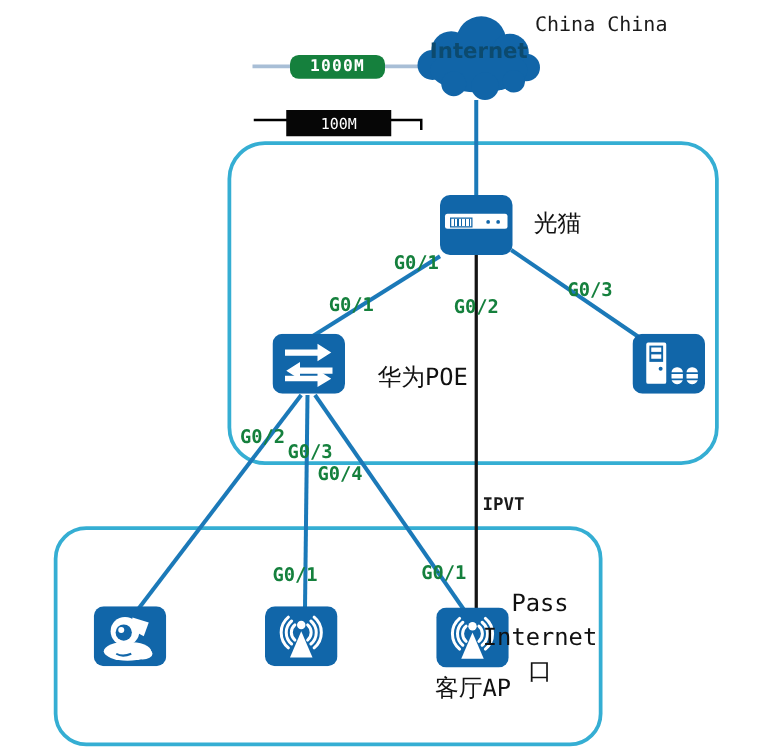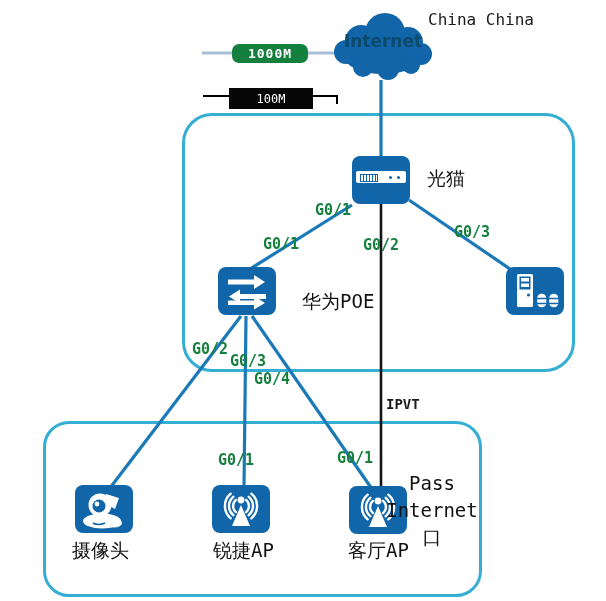--- a/index.html
+++ b/index.html
@@ -141,38 +141,36 @@
       <rect x="0" y="0" width="58" height="48" rx="8" fill="#1166a9"></rect>
       <ellipse cx="27" cy="36" rx="19" ry="7.5" fill="#fff"></ellipse>
       <ellipse cx="39" cy="38" rx="8" ry="4.5" fill="#fff"></ellipse>
       <polygon points="31,9 44,13 40,24 29,18" fill="#fff"></polygon>
       <circle cx="25" cy="20" r="11.5" fill="#fff"></circle>
       <circle cx="24" cy="21" r="6.5" fill="#1166a9"></circle>
       <circle cx="22" cy="19" r="2.4" fill="#fff"></circle>
       <path d="M18,38 q 5,3 12,0" stroke="#1166a9" stroke-width="1.6" fill="none"></path>
     </svg>
   </div>
-  <div class="lbl name" style="left:72px;top:538px;">摄像头</div>
 
   <div class="dev node" style="left:212px;top:485px;">
     <svg width="58" height="48" viewBox="0 0 58 48">
       <rect x="0" y="0" width="58" height="48" rx="8" fill="#1166a9"></rect>
       <circle cx="29" cy="15" r="3.4" fill="#fff"></circle>
       <polygon points="29,20 20,41 38,41" fill="#fff"></polygon>
       <g stroke="#fff" stroke-width="2.4" fill="none" stroke-linecap="round">
         <path d="M23.9,14.9 A 8 8 0 0 0 23.9,27.1"></path>
         <path d="M21.3,11.8 A 12 12 0 0 0 21.3,30.2"></path>
         <path d="M18.7,8.7 A 16 16 0 0 0 18.7,33.3"></path>
         <path d="M34.1,14.9 A 8 8 0 0 1 34.1,27.1"></path>
         <path d="M36.7,11.8 A 12 12 0 0 1 36.7,30.2"></path>
         <path d="M39.3,8.7 A 16 16 0 0 1 39.3,33.3"></path>
       </g>
     </svg>
   </div>
-  <div class="lbl name" style="left:213px;top:538px;">锐捷AP</div>
 
   <div class="dev node" style="left:349px;top:486px;">
     <svg width="58" height="48" viewBox="0 0 58 48">
       <rect x="0" y="0" width="58" height="48" rx="8" fill="#1166a9"></rect>
       <circle cx="29" cy="15" r="3.4" fill="#fff"></circle>
       <polygon points="29,20 20,41 38,41" fill="#fff"></polygon>
       <g stroke="#fff" stroke-width="2.4" fill="none" stroke-linecap="round">
         <path d="M23.9,14.9 A 8 8 0 0 0 23.9,27.1"></path>
         <path d="M21.3,11.8 A 12 12 0 0 0 21.3,30.2"></path>
         <path d="M18.7,8.7 A 16 16 0 0 0 18.7,33.3"></path>

